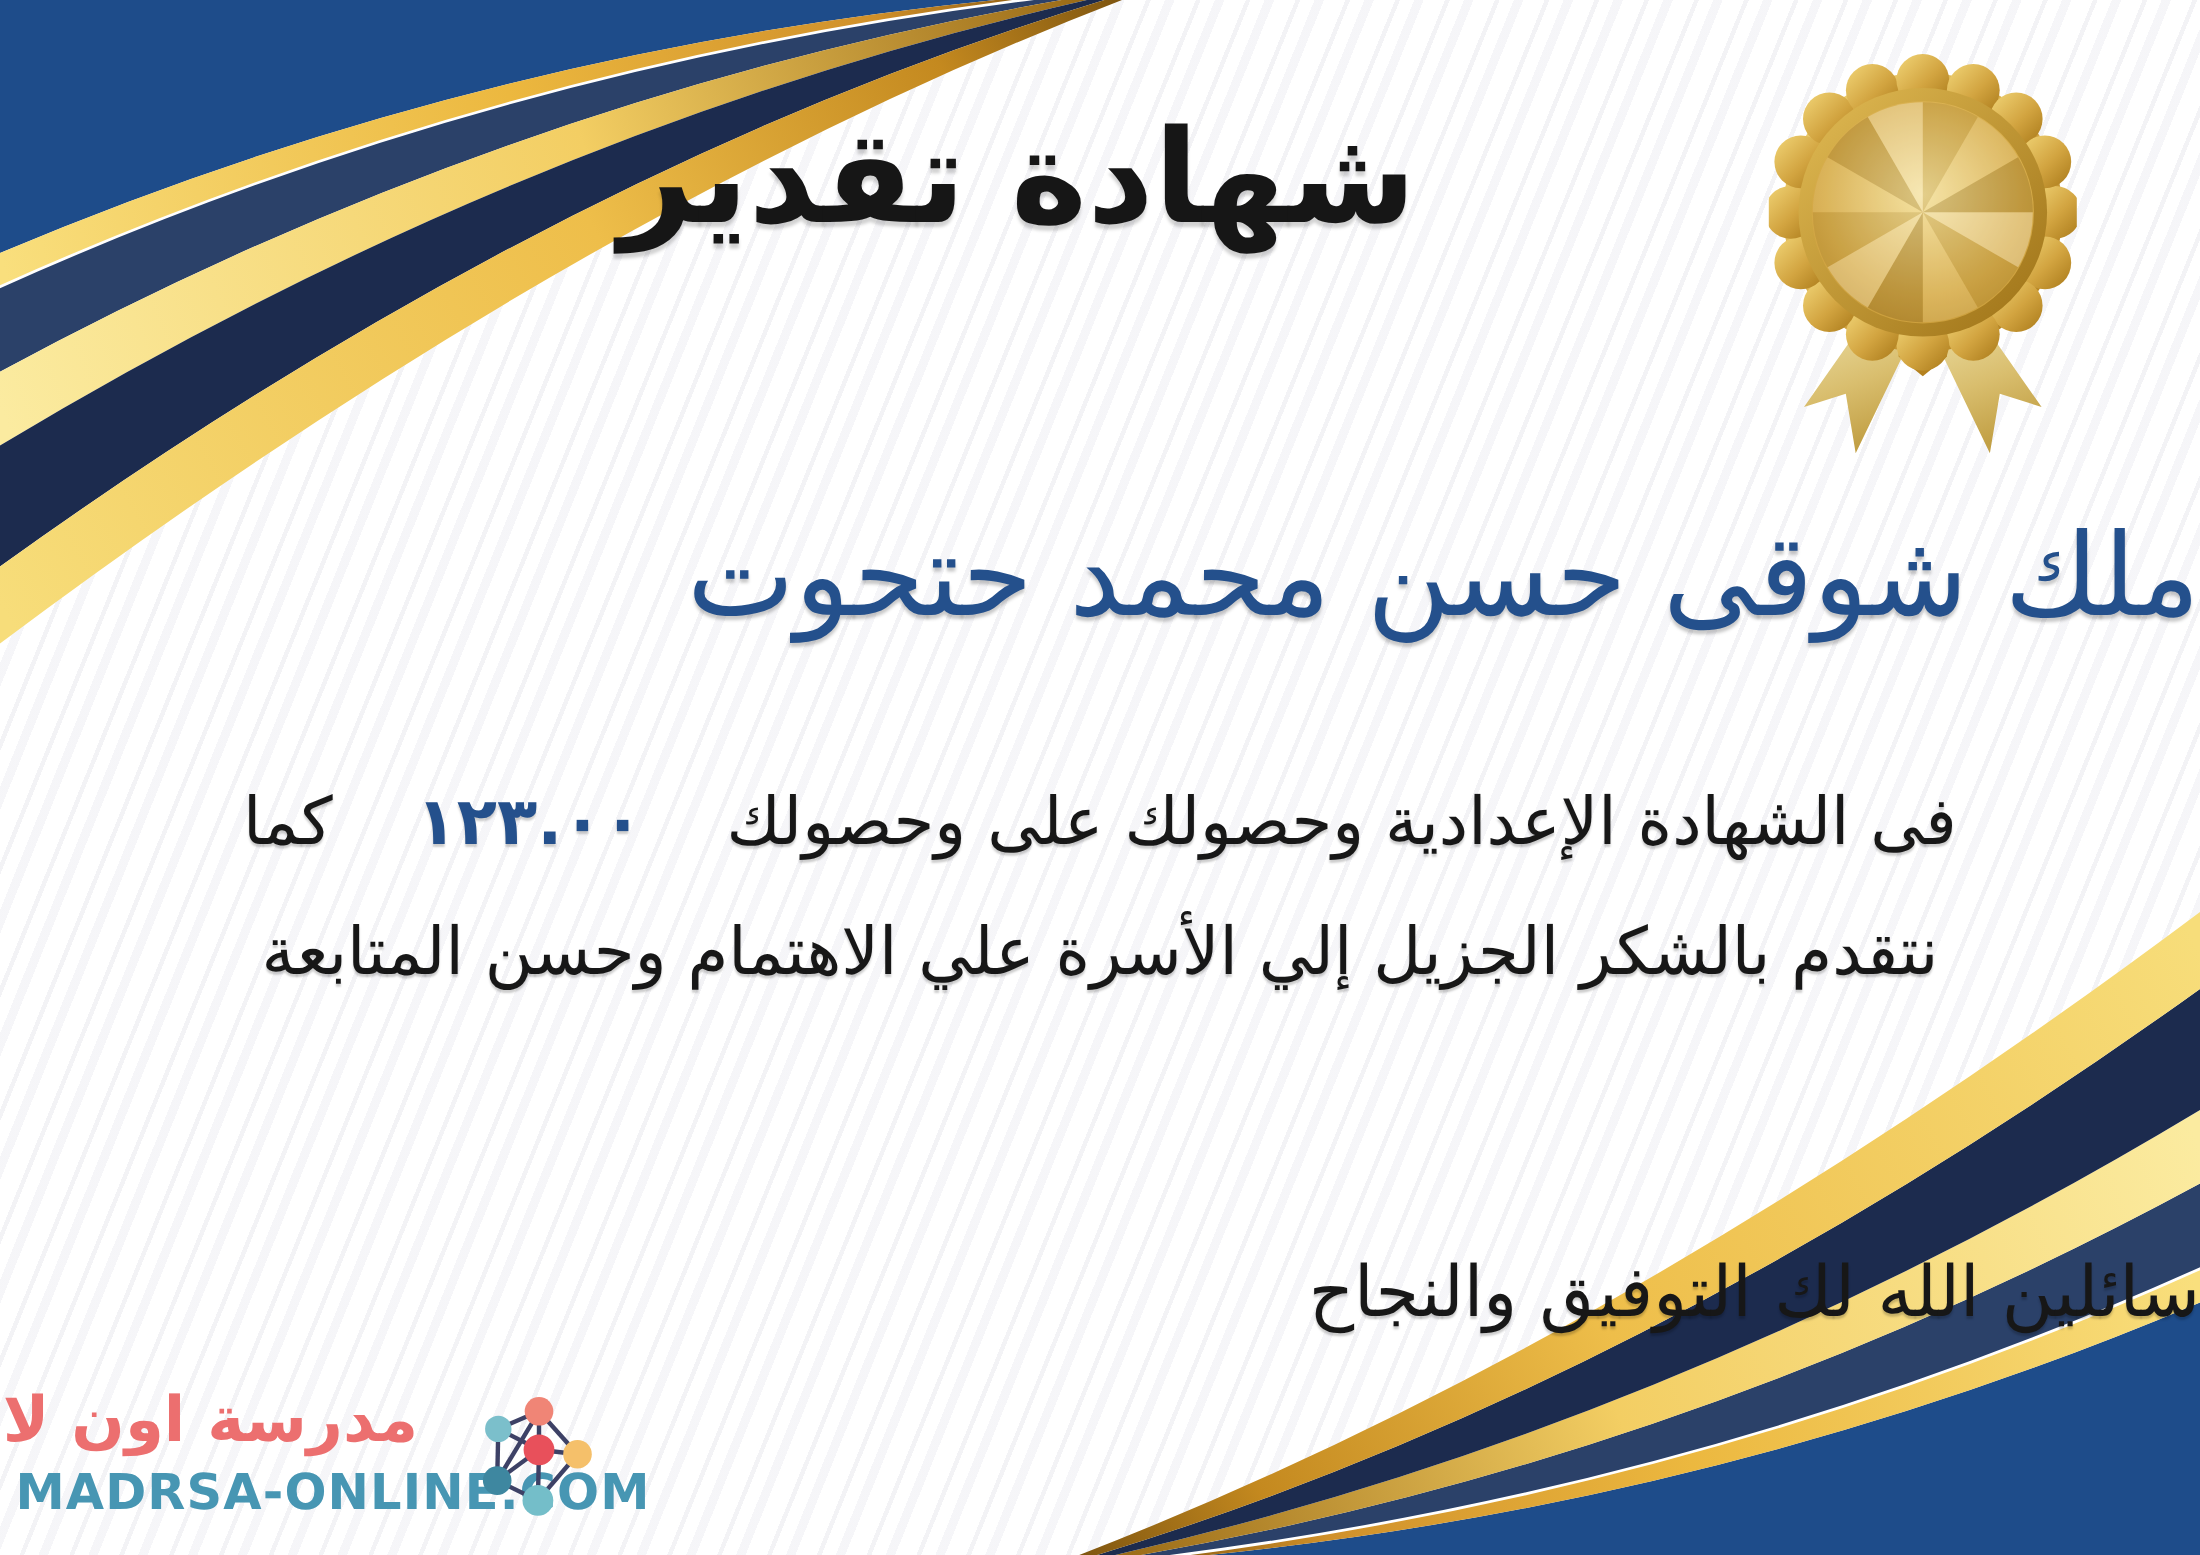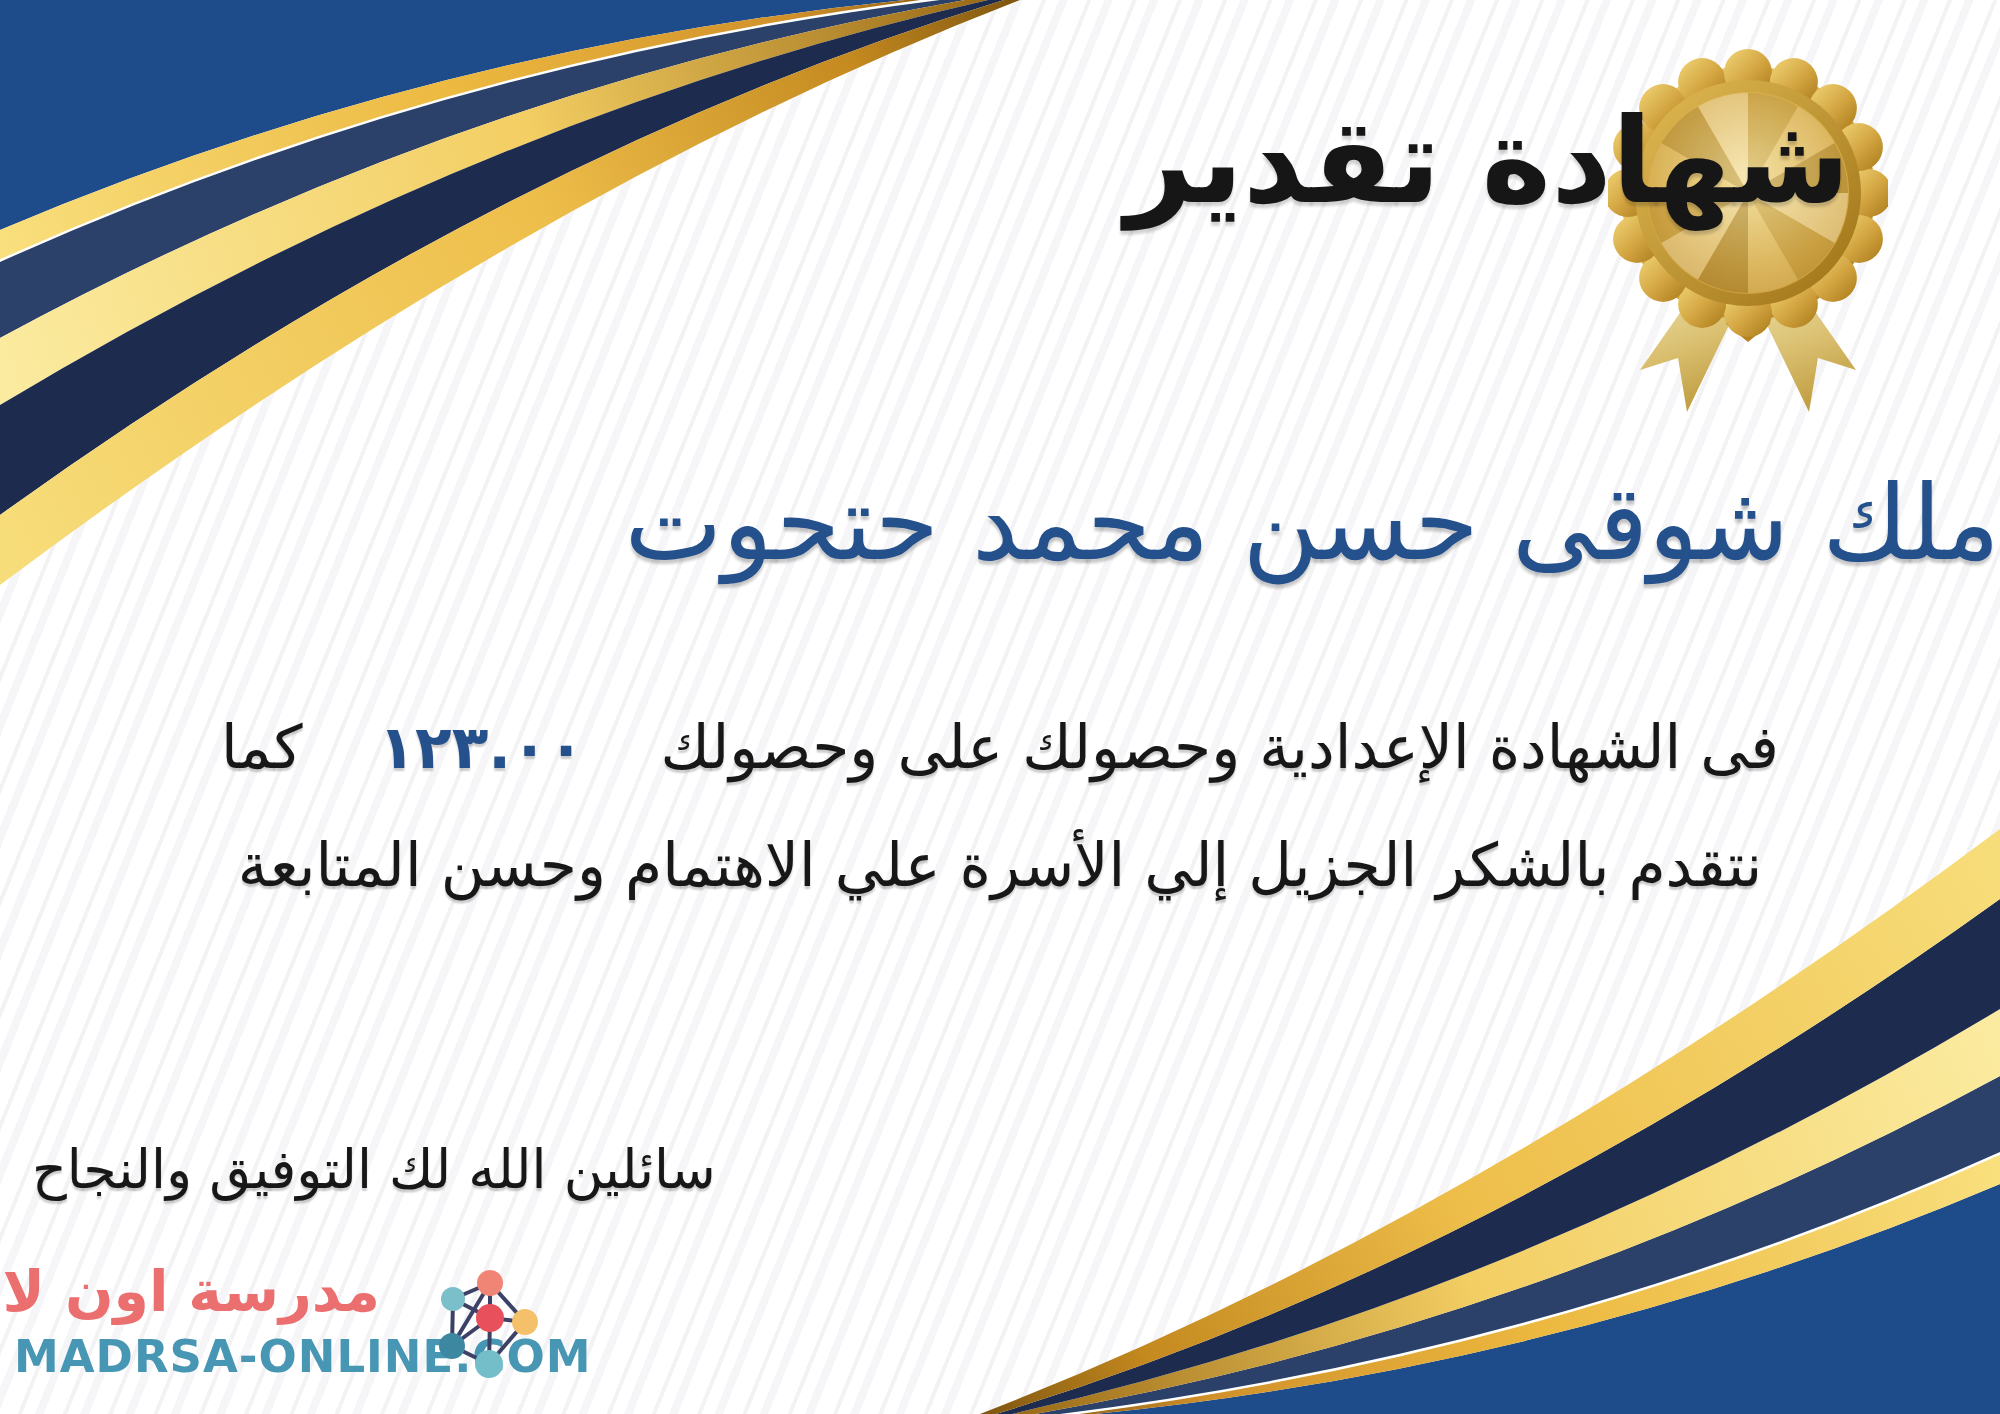--- a/index.html
+++ b/index.html
@@ -10,41 +10,40 @@
         rgba(228,228,234,0.45) 0 4px,
         rgba(255,255,255,0) 4px 16px,
         rgba(238,238,243,0.55) 16px 24px,
         rgba(255,255,255,0) 24px 42px),
       #ffffff;
     font-family:"DejaVu Sans", sans-serif;
   }
   .deco{position:absolute;left:0;top:0;width:2000px;height:1414px;}
   .medal{position:absolute;left:1608px;top:28px;width:280px;height:400px;}
   .title{
-    position:absolute;top:92px;left:0;right:150px;text-align:right;
+    position:absolute;top:92px;left:0;right:150px;text-align:center;
     font-size:118px;font-weight:bold;color:#161616;direction:rtl;
     text-shadow:0 4px 3px rgba(0,0,0,0.18);white-space:nowrap;
   }
   .name{
     position:absolute;top:462px;left:0;right:0;text-align:right;
     font-size:104px;font-weight:normal;color:#24508C;direction:rtl;
     text-shadow:0 4px 3px rgba(0,0,0,0.22);white-space:nowrap;margin-left:36px;
   }
   .body-block{
     position:absolute;top:688px;left:0;right:0;text-align:center;direction:rtl;
     font-size:60px;color:#171717;line-height:118px;
     text-shadow:0 3px 2px rgba(0,0,0,0.20);
   }
   .body-line{white-space:nowrap;}
   .score{color:#24508C;font-weight:bold;margin:0 76px;display:inline-block;}
   .closing{
-    position:absolute;top:1138px;left:0;right:0;text-align:left;direction:rtl;
-    font-size:54px;color:#171717;white-space:nowrap;
+    position:absolute;top:1138px;left:0;right:0;text-align:right;direction:rtl;
+    font-size:64px;color:#171717;white-space:nowrap;
     text-shadow:0 3px 2px rgba(0,0,0,0.20);
-    padding-left:32px;
   }
   .logo-ar{
     position:absolute;left:18px;top:1258px;width:362px;text-align:center;
     font-size:57px;font-weight:bold;color:#EC6F6F;direction:rtl;white-space:nowrap;
   }
   .logo-en{
     position:absolute;left:14px;top:1330px;width:438px;text-align:center;
     font-size:45px;font-weight:bold;color:#4796B3;letter-spacing:1px;white-space:nowrap;
   }
   .logo-icon{position:absolute;left:428px;top:1256px;width:162px;height:152px;}

